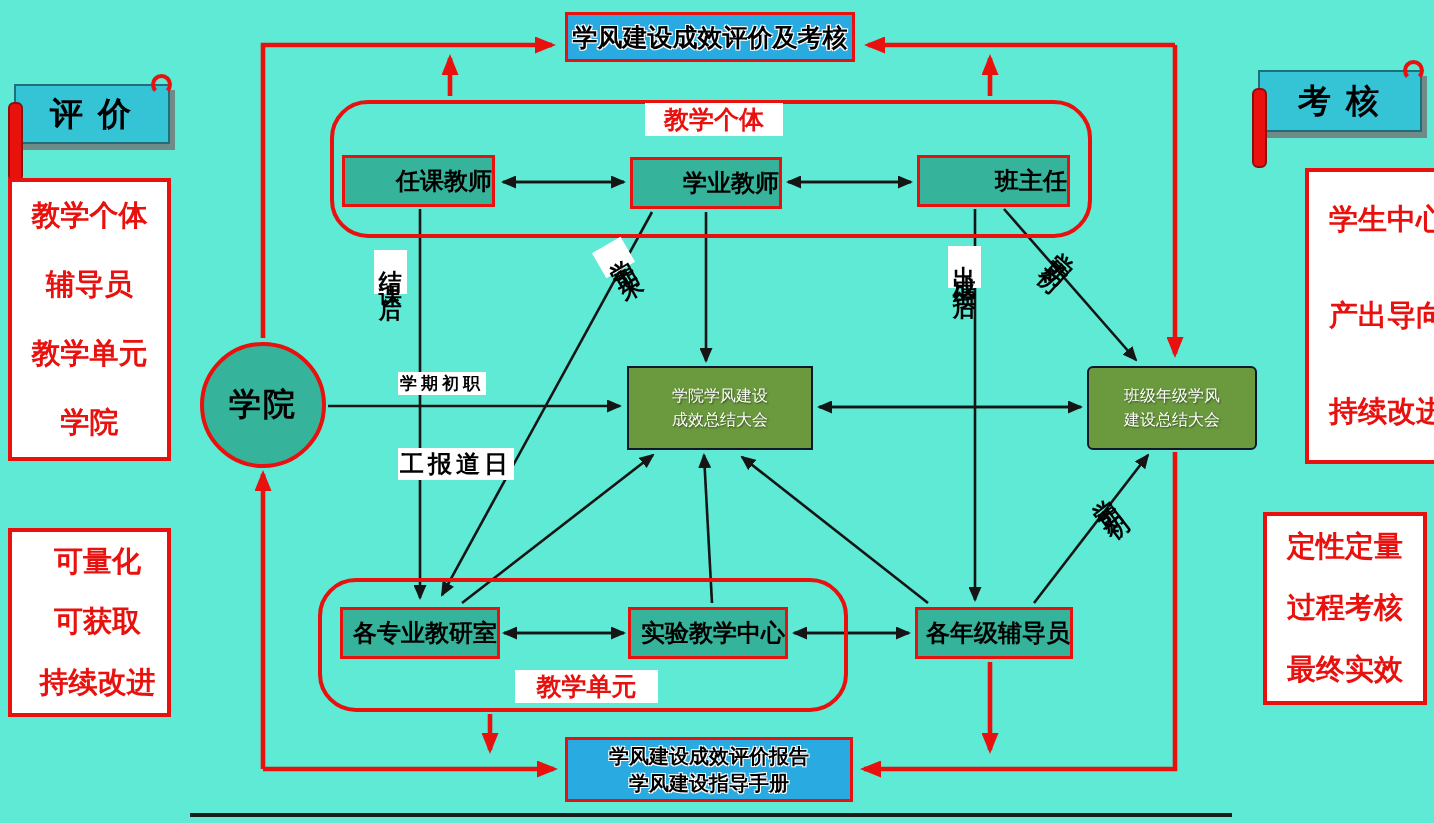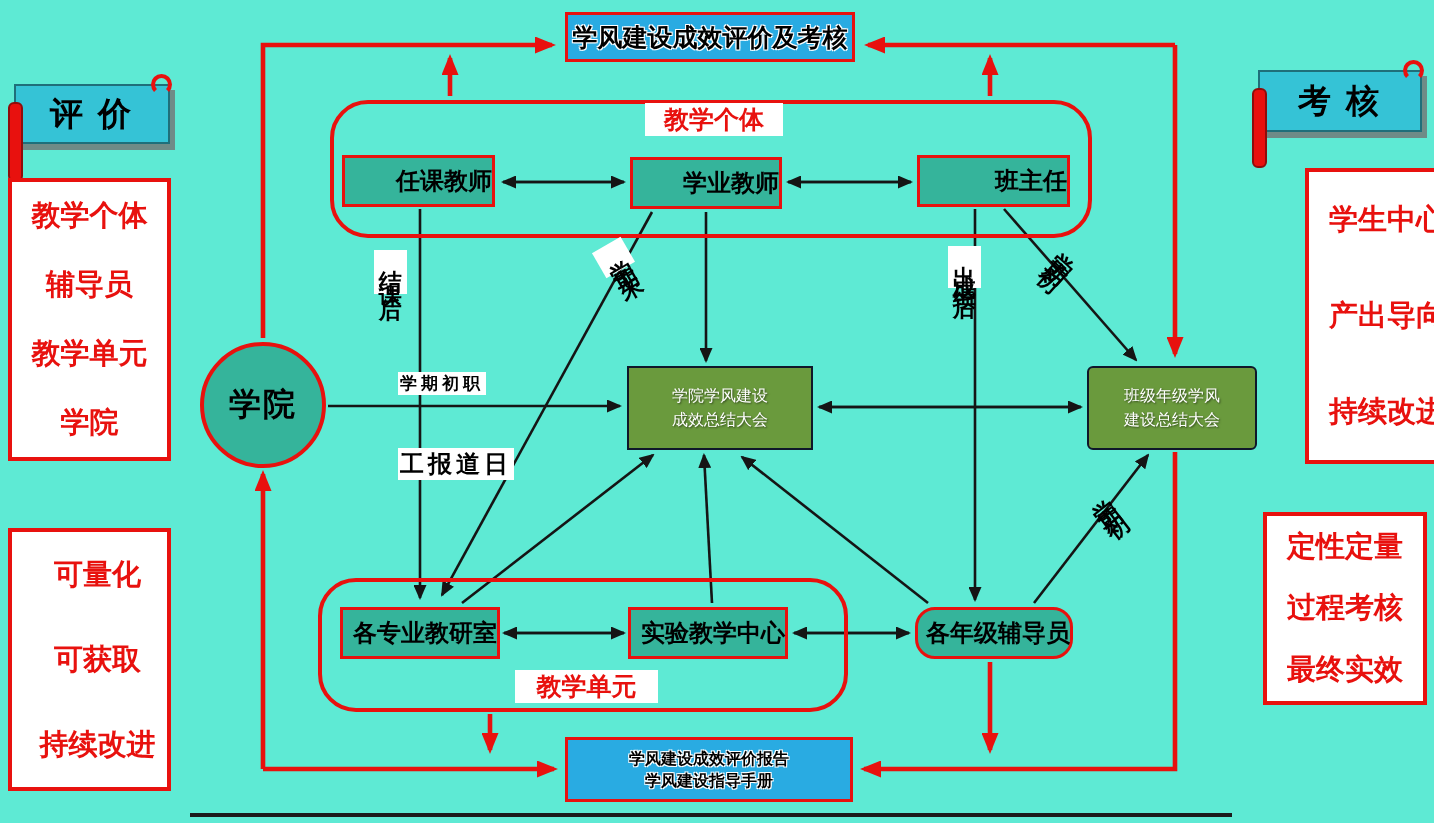--- a/index.html
+++ b/index.html
@@ -110,21 +110,21 @@
     <span class="curl" style="right:-4px;top:-12px;"></span>
     <span>考 核</span>
   </div>
 
   <div class="panel" style="left:8px;top:178px;width:163px;height:283px;">
     <div>教学个体</div>
     <div>辅导员</div>
     <div>教学单元</div>
     <div>学院</div>
   </div>
-  <div class="panel" style="left:8px;top:528px;width:163px;height:263px;padding-left:16px;">
+  <div class="panel" style="left:8px;top:528px;width:163px;height:189px;padding-left:16px;">
     <div>可量化</div>
     <div>可获取</div>
     <div>持续改进</div>
   </div>
 
   <div class="panel" style="left:1263px;top:168px;width:164px;height:296px;margin-left:42px;">
     <div>学生中心</div>
     <div>产出导向</div>
     <div>持续改进</div>
   </div>
@@ -162,25 +162,25 @@
 
   <div class="group-frame" style="left:318px;top:578px;width:530px;height:134px;"></div>
   <div class="group-label" style="left:515px;top:670px;width:135px;">教学单元</div>
 
   <div class="teal-box" style="left:340px;top:607px;width:160px;height:52px;">
     <span>各专业教研室</span>
   </div>
   <div class="teal-box" style="left:628px;top:607px;width:160px;height:52px;">
     <span>实验教学中心</span>
   </div>
-  <div class="teal-box" style="left:915px;top:607px;width:158px;height:52px;border-radius:20px;">
+  <div class="teal-box" style="left:915px;top:607px;width:158px;height:52px;">
     <span>各年级辅导员</span>
   </div>
 
-  <div class="blue-box" style="left:565px;top:737px;width:288px;height:65px;font-size:16px;line-height:1.35;">
+  <div class="blue-box" style="left:565px;top:737px;width:288px;height:65px;font-size:20px;line-height:1.35;">
     <span>学风建设成效评价报告</span>
     <span>学风建设指导手册</span>
   </div>
 
   <div class="edge-label vlabel" style="left:374px;top:250px;letter-spacing:14px;">结课后</div>
 
   <div class="edge-label vlabel" style="left:597px;top:243px;letter-spacing:9px;transform:rotate(-30deg);">学期末</div>
 
   <div class="edge-label vlabel" style="left:948px;top:246px;letter-spacing:10px;">出成绩后</div>
 

